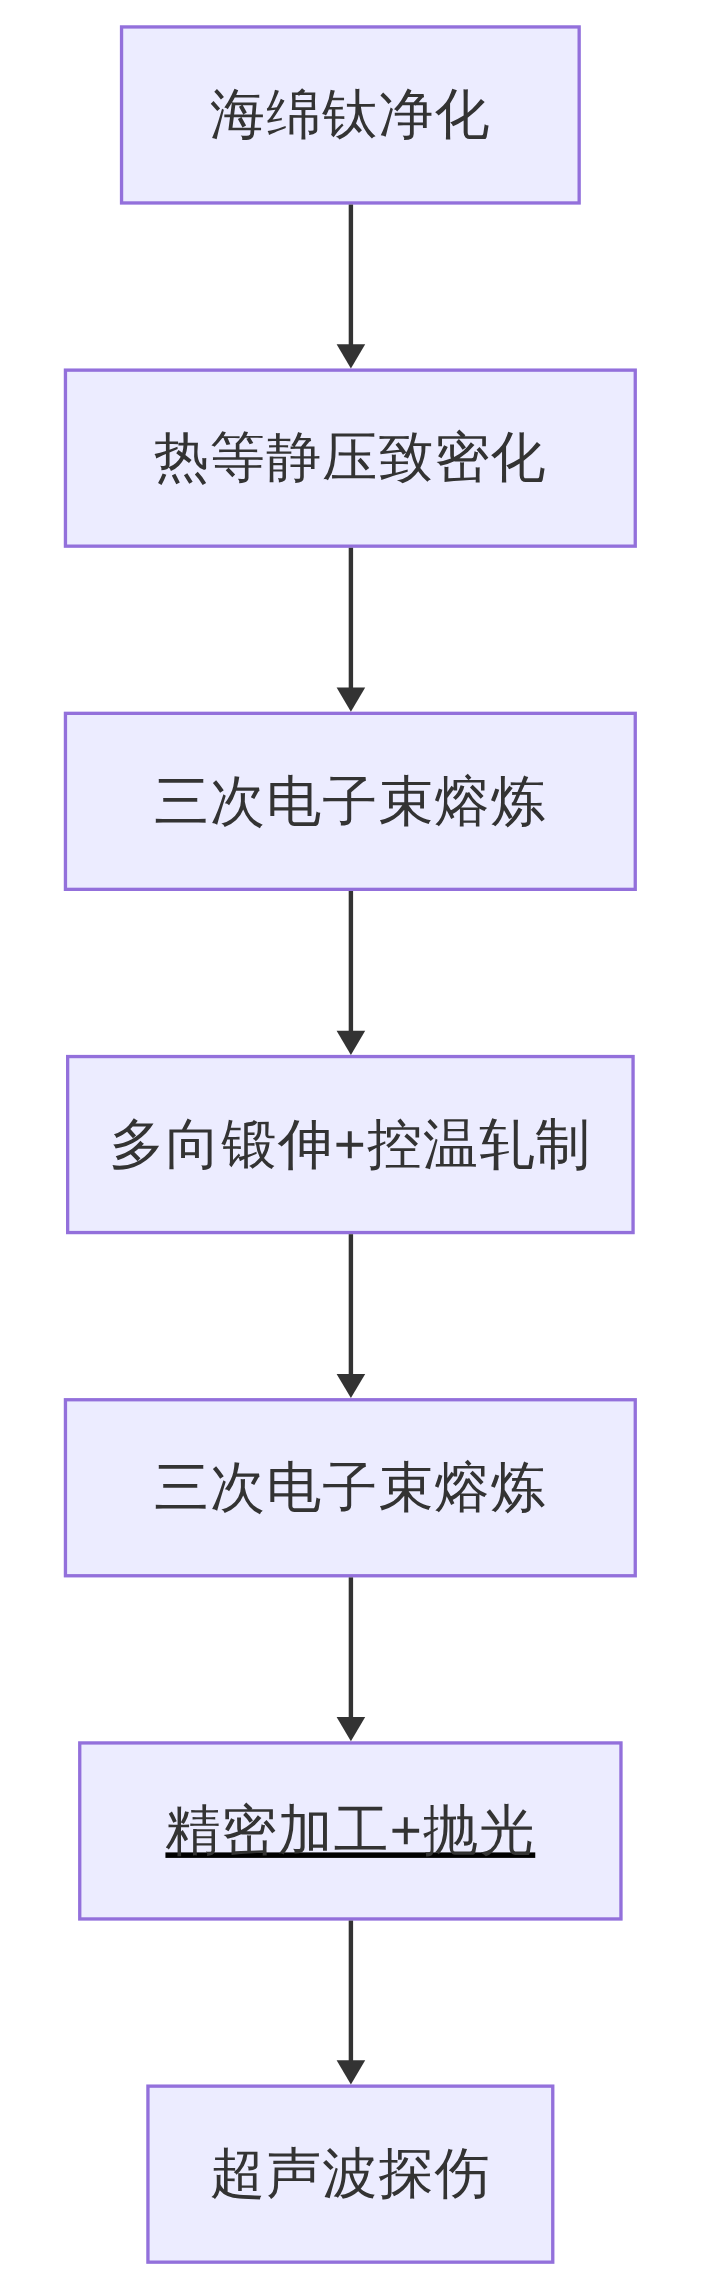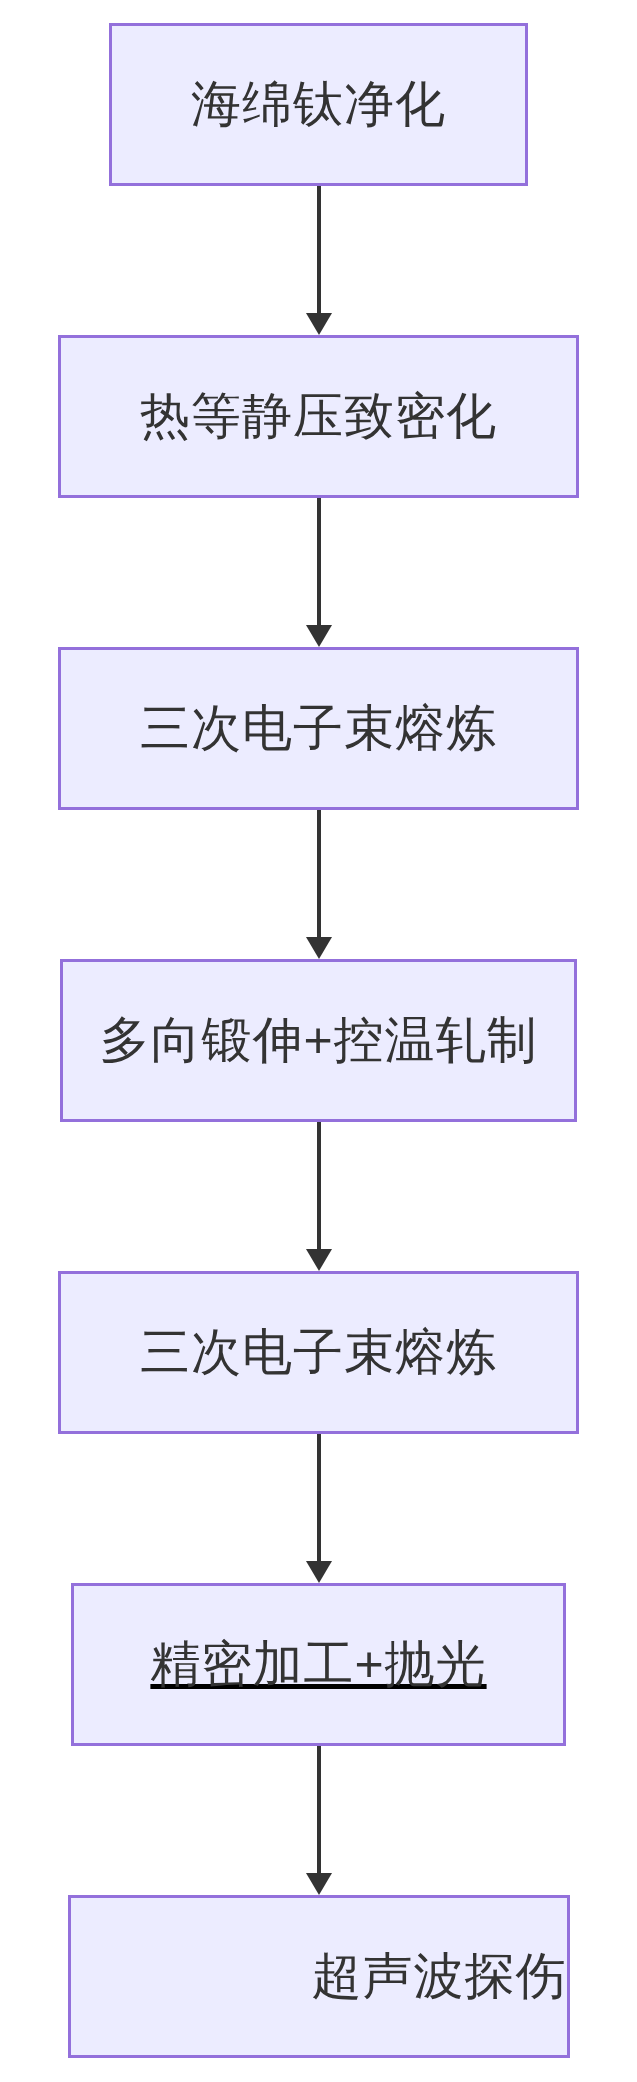--- a/index.html
+++ b/index.html
@@ -35,21 +35,21 @@
     color: #333333;
     white-space: nowrap;
     letter-spacing: 1px;
   }
   .n1 { width: 419px; }
   .n2 { width: 521px; }
   .n3 { width: 521px; }
   .n4 { width: 517px; }
   .n5 { width: 521px; }
   .n6 { width: 495px; text-decoration: underline; }
-  .n7 { width: 502px; justify-content: flex-end; }
+  .n7 { width: 371px; }
   .arrow {
     flex: 0 0 auto;
     position: relative;
     width: 26px;
     height: 149px;
   }
   .arrow-line {
     display: block;
     position: absolute;
     left: 50%;

